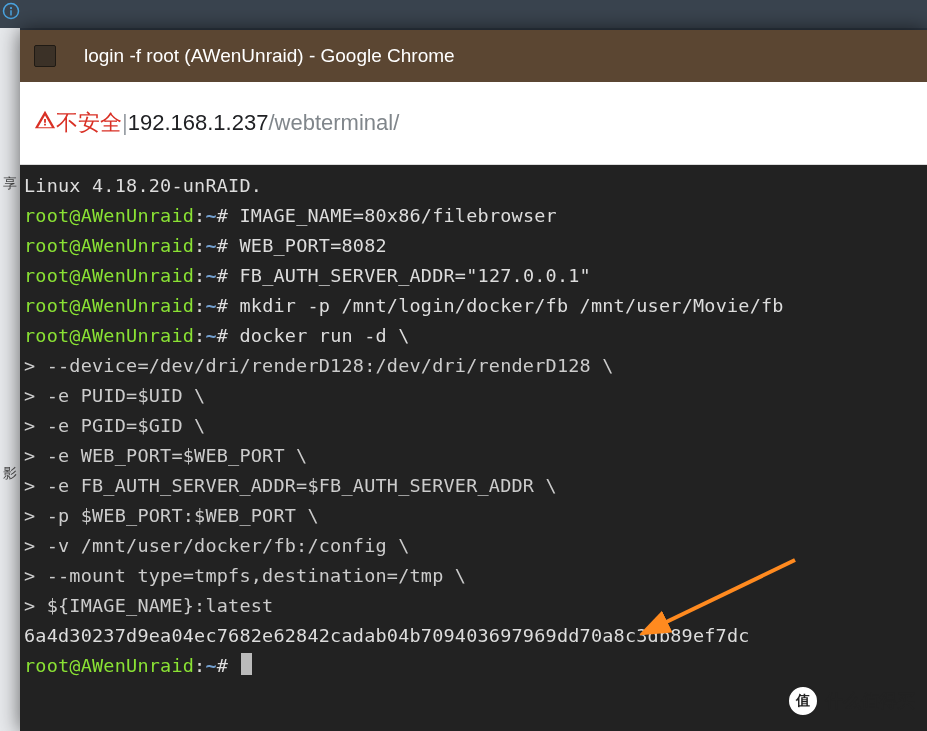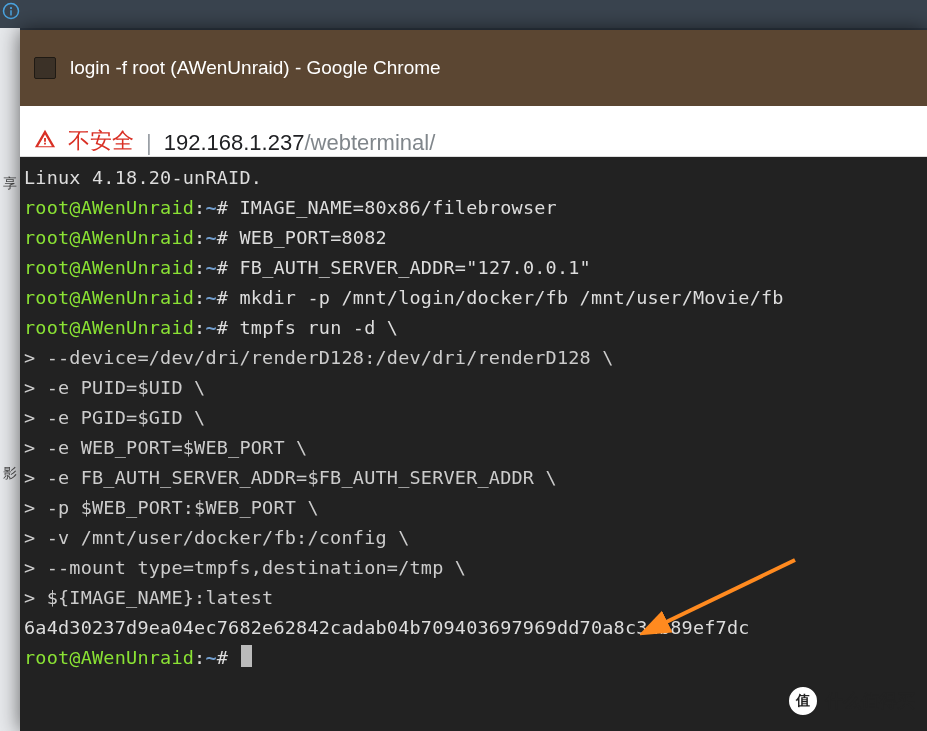--- a/index.html
+++ b/index.html
@@ -1,24 +1,24 @@
 <!DOCTYPE html>
 <html><head>
 <meta charset="utf-8">
 <style>
 html,body{margin:0;padding:0;width:927px;height:731px;background:#2e3844;font-family:"DejaVu Sans Mono","Liberation Mono",Consolas,monospace;position:relative;overflow:hidden}
 .bg-top{position:absolute;left:0;right:0;top:0;height:28px;background:#3a444f}
 .info-icon{position:absolute;top:2px;left:2px;width:18px;height:18px;color:#4aa3df}
 .left-strip{position:absolute;left:0;top:28px;bottom:0;width:20px;background:#e7e9ec;color:#4a4a4a;font-size:14px;line-height:30px;font-family:sans-serif}
 .left-strip span{display:block;text-align:center}
 .win{position:absolute;top:30px;left:20px;right:0;bottom:0;box-shadow:0 0 20px rgba(0,0,0,.6);display:flex;flex-direction:column}
-.titlebar{height:44px;background:#5b4632;display:flex;align-items:center;padding:16px 14px;gap:14px}
+.titlebar{height:52px;background:#5b4632;display:flex;align-items:center;padding:0 14px;gap:28px}
 .app-icon{width:20px;height:20px;background:#3b3127;border:1px solid #1f1a14;border-radius:2px}
 .titlebar-text{color:#fff;font:normal 19px sans-serif}
-.addrbar{height:50px;background:#fff;display:flex;align-items:flex-end;padding:0 14px;gap:12px;font:normal 22px sans-serif;border-bottom:1px solid #dcdcdc}
+.addrbar{height:50px;background:#fff;display:flex;align-items:center;padding:16px 14px;font:normal 22px sans-serif;border-bottom:1px solid #dcdcdc}
 .warn-badge{color:#d93025}
 .not-secure{color:#d93025;font-weight:500}
 .vbar{color:#9aa0a6}
 .url-strong{color:#202124;font-weight:400}
 .url-weak{color:#80868b}
 .term{flex:1;background:#222;color:#ccc;padding:6px 4px 0 4px;font-size:18.5px;line-height:30px;letter-spacing:.2px;overflow:hidden}
 .term .line{white-space:pre}
 .prompt-user{color:#8ae234;font-weight:normal}
 .prompt-path{color:#729fcf;font-weight:bold}
 .cmd{color:#ddd}
@@ -61,21 +61,21 @@
     <span class="vbar">|</span>
     <span><span class="url-strong">192.168.1.237</span><span class="url-weak">/webterminal/</span></span>
   </div>
 
   <div class="term" id="term">
       <div class="line cmd">Linux 4.18.20-unRAID.</div>
       <div class="line"><span class="prompt-user">root@AWenUnraid</span><span class="cmd">:</span><span class="prompt-path">~</span><span class="cmd"># </span><span class="cmd">IMAGE_NAME=80x86/filebrowser</span></div>
       <div class="line"><span class="prompt-user">root@AWenUnraid</span><span class="cmd">:</span><span class="prompt-path">~</span><span class="cmd"># </span><span class="cmd">WEB_PORT=8082</span></div>
       <div class="line"><span class="prompt-user">root@AWenUnraid</span><span class="cmd">:</span><span class="prompt-path">~</span><span class="cmd"># </span><span class="cmd">FB_AUTH_SERVER_ADDR="127.0.0.1"</span></div>
       <div class="line"><span class="prompt-user">root@AWenUnraid</span><span class="cmd">:</span><span class="prompt-path">~</span><span class="cmd"># </span><span class="cmd">mkdir -p /mnt/login/docker/fb /mnt/user/Movie/fb</span></div>
-      <div class="line"><span class="prompt-user">root@AWenUnraid</span><span class="cmd">:</span><span class="prompt-path">~</span><span class="cmd"># </span><span class="cmd">tmpfs run -d \</span></div>
+      <div class="line"><span class="prompt-user">root@AWenUnraid</span><span class="cmd">:</span><span class="prompt-path">~</span><span class="cmd"># </span><span class="cmd">docker run -d \</span></div>
       <div class="line"><span class="cont">&gt; --device=/dev/dri/renderD128:/dev/dri/renderD128 \</span></div>
       <div class="line"><span class="cont">&gt; -e PUID=$UID \</span></div>
       <div class="line"><span class="cont">&gt; -e PGID=$GID \</span></div>
       <div class="line"><span class="cont">&gt; -e WEB_PORT=$WEB_PORT \</span></div>
       <div class="line"><span class="cont">&gt; -e FB_AUTH_SERVER_ADDR=$FB_AUTH_SERVER_ADDR \</span></div>
       <div class="line"><span class="cont">&gt; -p $WEB_PORT:$WEB_PORT \</span></div>
       <div class="line"><span class="cont">&gt; -v /mnt/user/docker/fb:/config \</span></div>
       <div class="line"><span class="cont">&gt; --mount type=tmpfs,destination=/tmp \</span></div>
       <div class="line"><span class="cont">&gt; ${IMAGE_NAME}:latest</span></div>
       <div class="line cmd">6a4d30237d9ea04ec7682e62842cadab04b709403697969dd70a8c3db89ef7dc</div>

